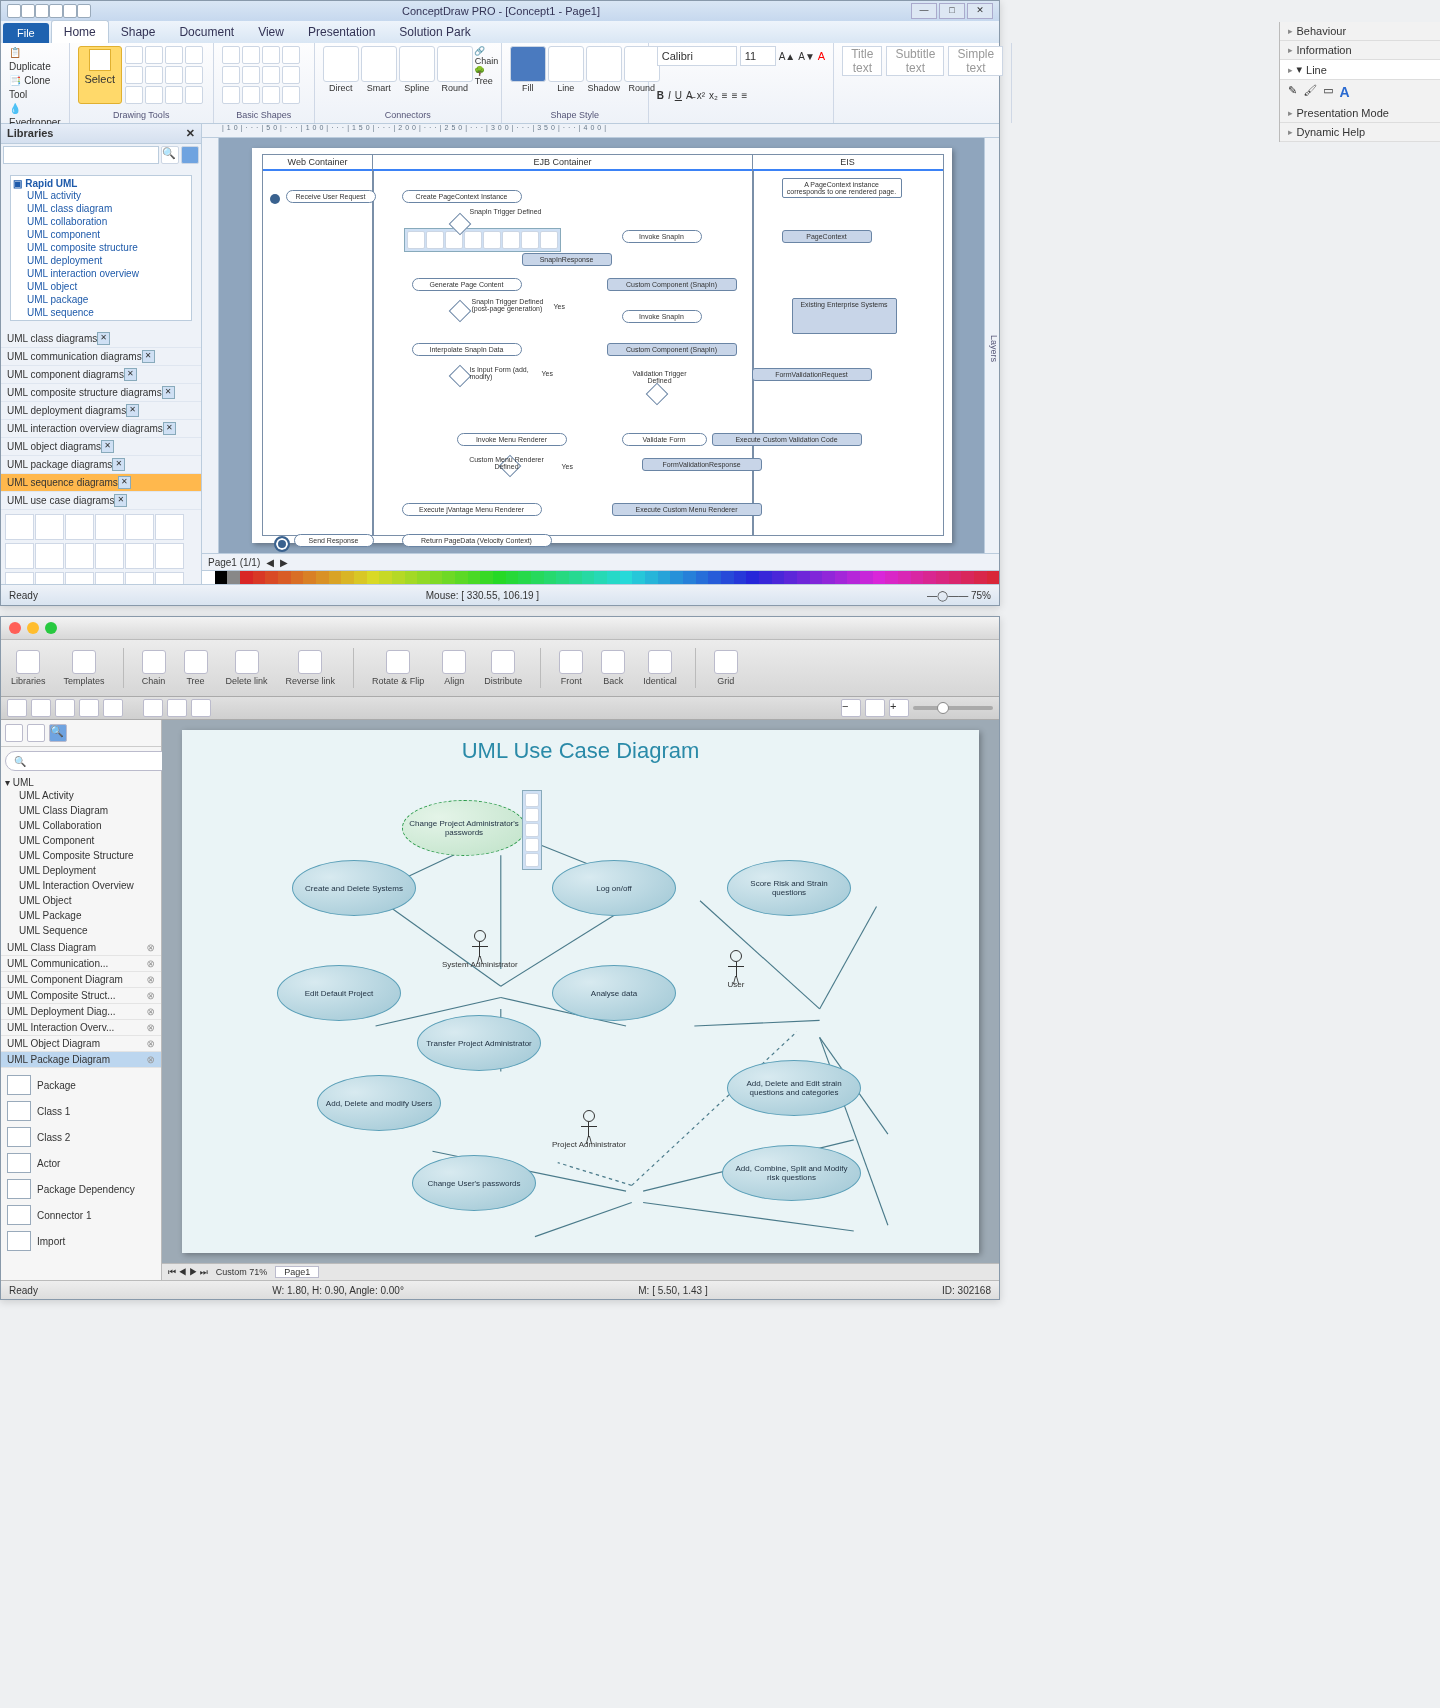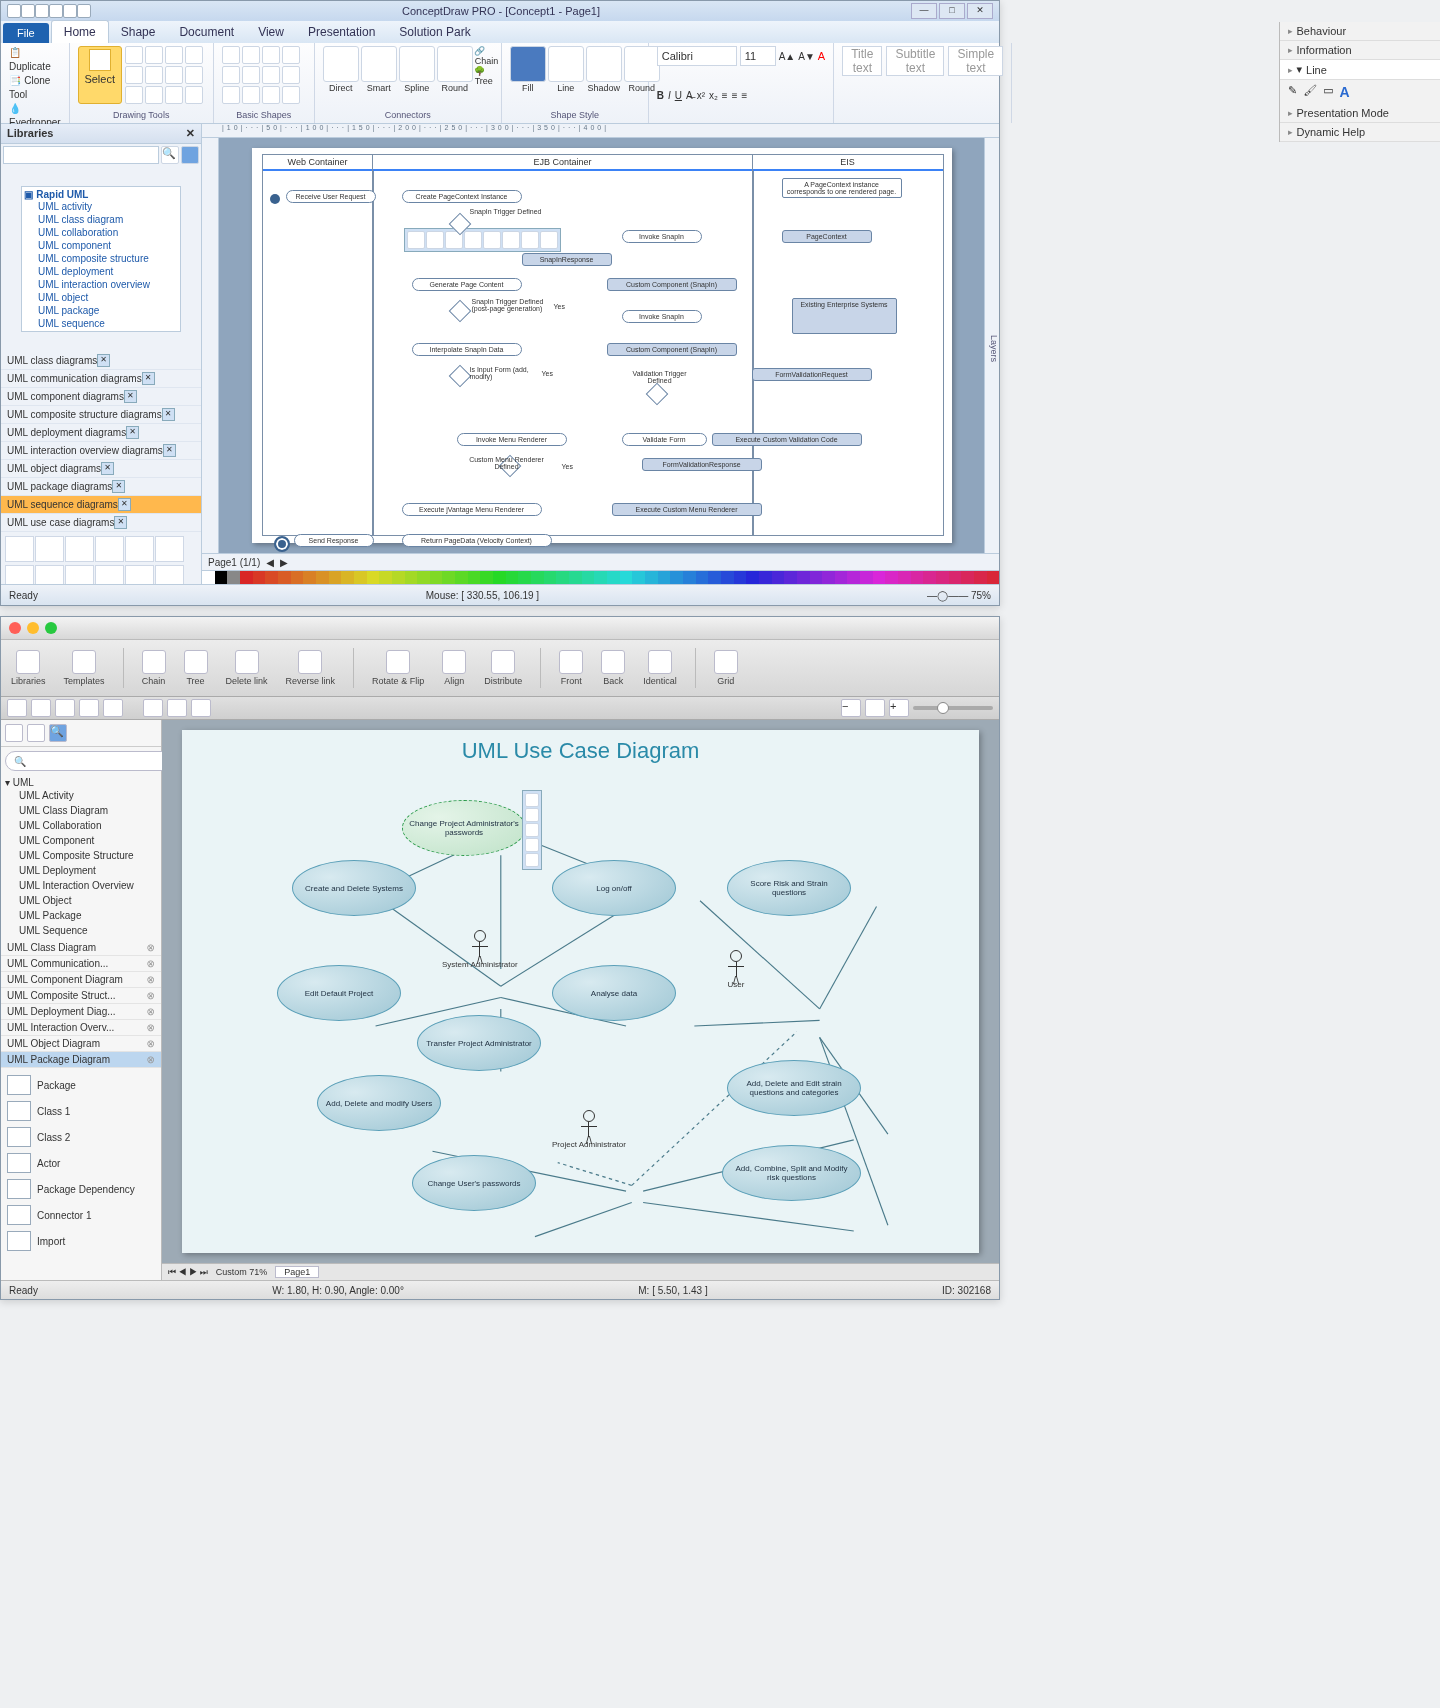--- a/index.html
+++ b/index.html
@@ -23,21 +23,21 @@
 .r-sel{background:#ffd96a;border:1px solid #e0b030;border-radius:3px;padding:2px;display:flex;flex-direction:column;align-items:center;gap:2px;width:38px;}
 .r-sel .ic{width:20px;height:20px;background:#fff;border:1px solid #e0b030;}
 .r-col{display:flex;flex-direction:column;align-items:center;gap:1px;font-size:9px;}
 .r-fontbox{border:1px solid #ccd6e4;background:#fff;padding:1px 4px;height:16px;display:flex;align-items:center;}
 .r-textstyle{border:1px solid #ccd6e4;background:#fff;padding:0 8px;color:#999;font-size:12px;text-align:center;}
 .body1{display:flex;height:460px;}
 .lib-panel{width:200px;background:#eef2f8;border-right:1px solid #bcd;display:flex;flex-direction:column;}
 .lib-hdr{background:linear-gradient(#e6edf7,#d5e0ef);padding:3px 6px;font-weight:bold;font-size:11px;border-bottom:1px solid #bcd;display:flex;justify-content:space-between;}
 .lib-search{display:flex;padding:2px;gap:2px;}
 .lib-search input{flex:1;border:1px solid #bcd;height:16px;font-size:10px;padding:0 3px;}
-.tree{background:#fff;border:1px solid #bcd;margin:20px;height:140px;overflow:auto;padding:2px;}
+.tree{background:#fff;border:1px solid #bcd;margin:9px;height:140px;overflow:auto;padding:2px;}
 .tree-root{color:#1e5aaa;font-weight:bold;font-size:10px;}
 .tree-item{color:#1e5aaa;font-size:10px;padding:1px 0 1px 14px;cursor:default;}
 .lib-list{flex:0 0 auto;}
 .lib-row{display:flex;justify-content:flex-start;align-items:center;padding:2px 6px;font-size:10px;background:#eef2f8;border-bottom:1px solid #dfe6f0;}
 .lib-row.sel{background:#ffb84d;}
 .xbox{width:11px;height:11px;background:#cfe0f4;border:1px solid #8ab;font-size:8px;text-align:center;line-height:10px;}
 .shape-pal{flex:1;overflow:auto;padding:4px;display:grid;grid-template-columns:repeat(6,27px);gap:3px;}
 .pal-cell{width:27px;height:24px;background:#fff;border:1px solid #cfd8e6;}
 .canvas-wrap{flex:1;display:flex;flex-direction:column;background:#d5dce6;position:relative;}
 .ruler-top{height:16px;background:#eef2f8;border-bottom:1px solid #bcd;font-size:7px;padding-left:20px;letter-spacing:3px;color:#678;white-space:nowrap;overflow:hidden;}

